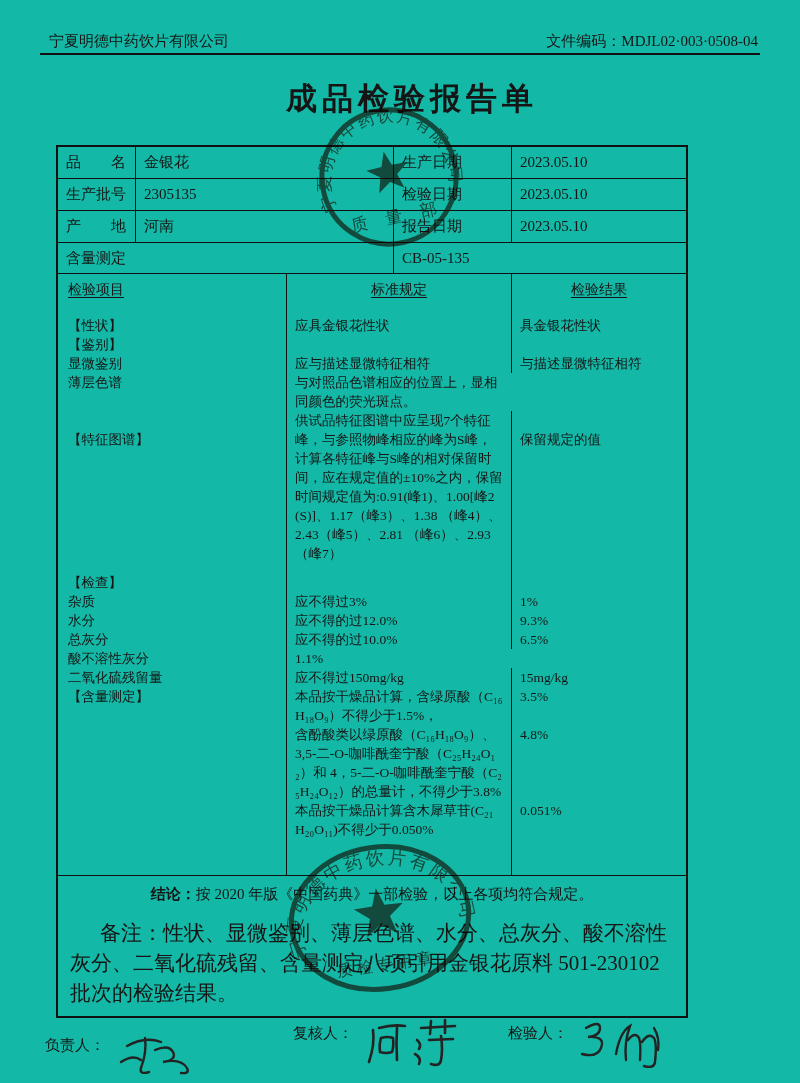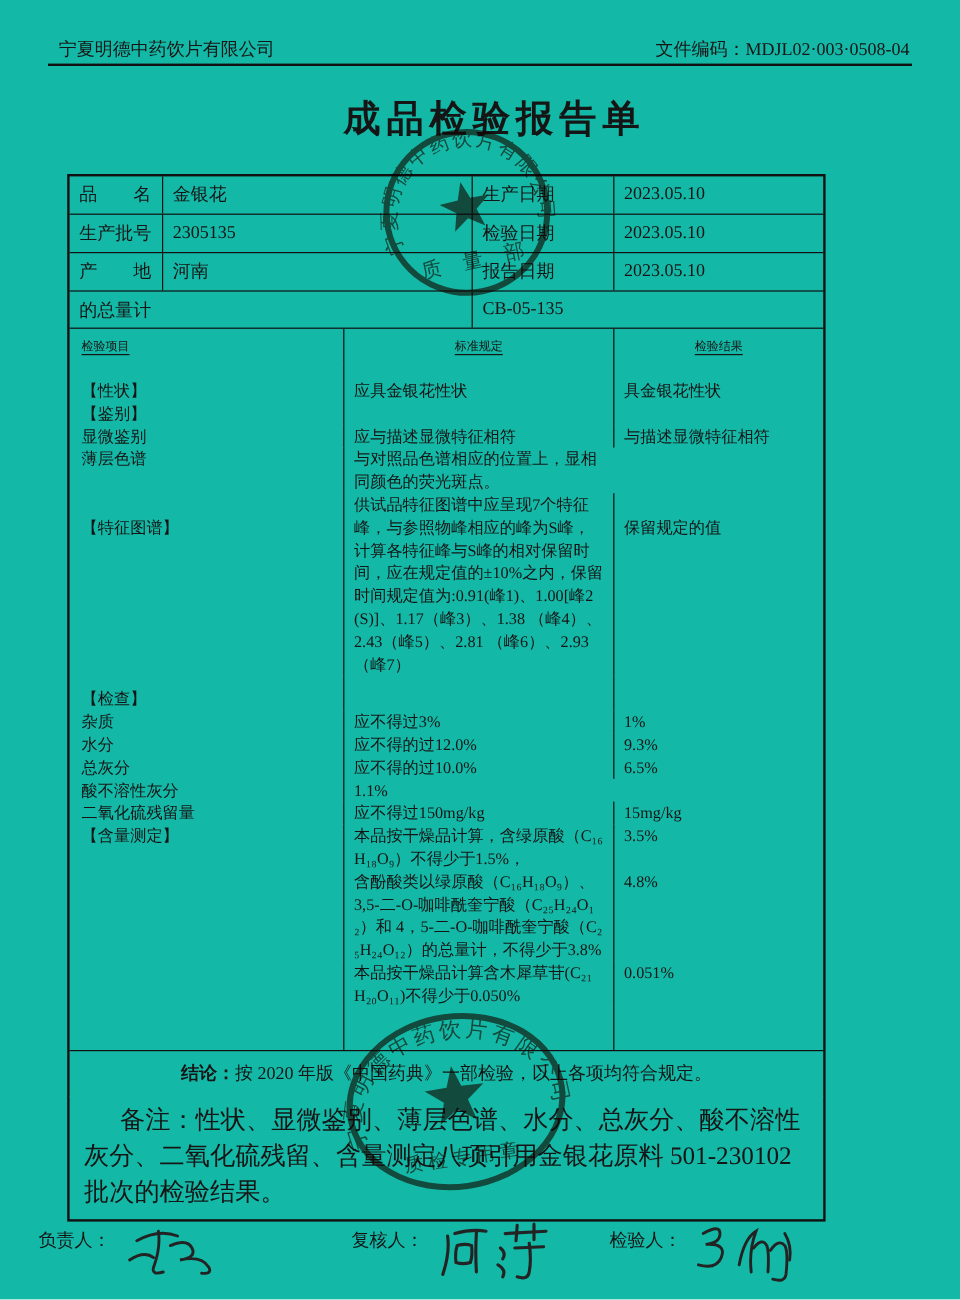--- a/index.html
+++ b/index.html
@@ -33,40 +33,40 @@
     align-items:center; border-bottom:1px solid #111; font-size:15px; }
   .ir2 > div { padding:0 8px; }
   .ir2 .b-r { border-right:1px solid #111; height:100%; display:flex; align-items:center; }
 
   
   .mtr { display:grid; grid-template-columns:229px 225px 1fr;
     font-size:13.5px; line-height:19px; }
   .mtr > div { padding:0 8px; word-break:break-all; }
   .mtr .c1 { border-right:1px solid #111; padding-left:10px; }
   .mtr .c2 { border-right:1px solid #111; }
-  .mth > div { padding-top:6px; padding-bottom:5px; font-size:10px; }
+  .mth > div { padding-top:6px; padding-bottom:5px; font-size:14px; }
   .mth .c2, .mth .c3 { text-align:center; }
   .pt12 > div { padding-top:12px; }
   .pt10 > div { padding-top:10px; }
   .offset1 .c1, .offset1 .c3 { padding-top:19px; }
   .spacer-row { height:36px; }
   .u { text-decoration:underline; text-underline-offset:3px; }
 
   
   .conclusion { border-top:1px solid #111; padding:9px 10px;
     text-align:center; font-size:15px; }
   .conclusion .lbl { font-weight:bold; }
   .remark { border-top:1px solid #14b8a6; padding:4px 12px 8px 12px;
     font-size:21px; line-height:30px; text-indent:30px; }
 
   
   .sign-row { position:absolute; top:1018px; left:0; width:800px; height:60px;
     font-size:15px; }
   .sig-group { position:absolute; top:0; display:flex; align-items:flex-start; gap:6px; }
-  .sg1 { left:32px; } .sg2 { left:293px; } .sg3 { left:508px; }
+  .sg1 { left:45px;margin-top:12px; } .sg2 { left:293px; } .sg3 { left:508px; }
   .sig-label { padding-top:6px; white-space:nowrap; }
   .sig-svg { margin-top:-2px; }
 
   
   .stamp { position:absolute; opacity:0.84; mix-blend-mode:multiply; pointer-events:none; }
   .stamp-top { left:313px; top:102px; }
   .stamp-bottom { left:284px; top:839px; }
 </style>
 </head>
 <body>
@@ -96,21 +96,21 @@
       <div class="b-r">检验日期</div>
       <div>2023.05.10</div>
     </div>
     <div class="ir">
       <div class="b-r">产　　地</div>
       <div class="b-r">河南</div>
       <div class="b-r">报告日期</div>
       <div>2023.05.10</div>
     </div>
     <div class="ir2">
-      <div class="b-r">的总量计</div>
+      <div class="b-r">含量测定</div>
       <div>CB-05-135</div>
     </div>
 
     <div class="mtr mth">
       <div class="c1"><span class="u">检验项目</span></div>
       <div class="c2"><span class="u">标准规定</span></div>
       <div class="c3"><span class="u">检验结果</span></div>
     </div>
 
     <div class="mtr pt12">

